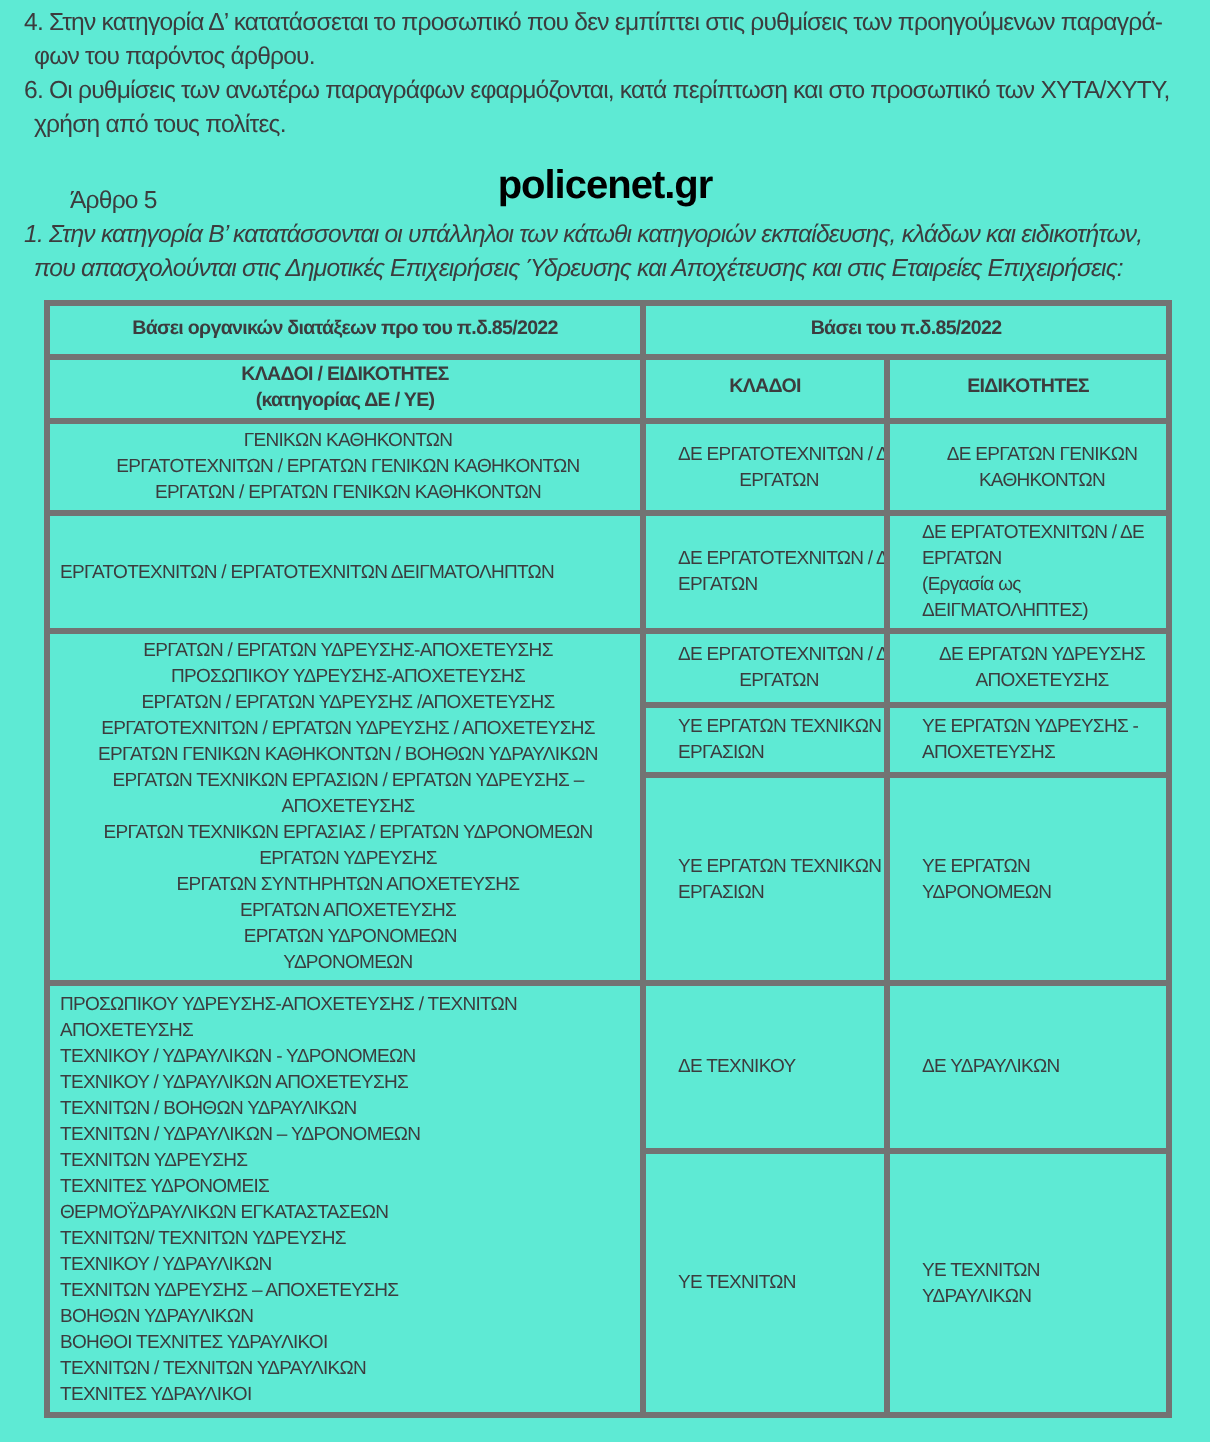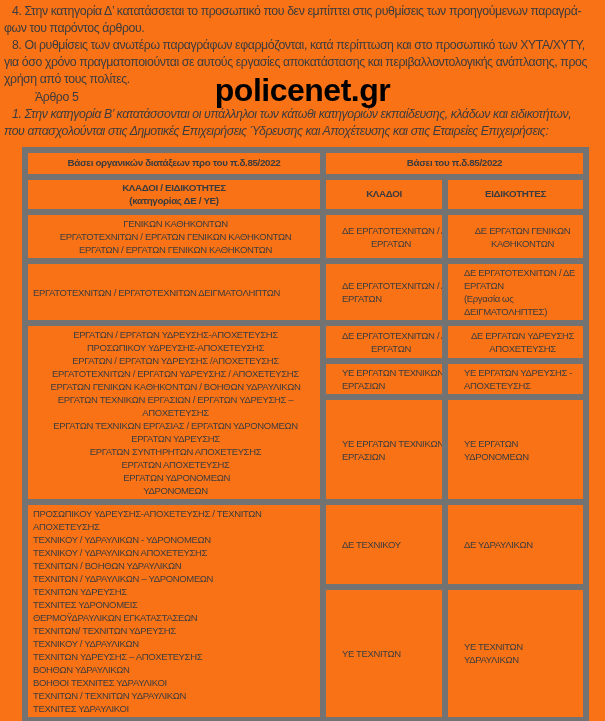--- a/index.html
+++ b/index.html
@@ -1,43 +1,43 @@
 <!DOCTYPE html>
 <html lang="el"><head>
 <meta charset="utf-8">
 <style>
   html,body{margin:0;padding:0;background:#ffffff;}
   body{
     width:605px;height:721px;overflow:hidden;
     font-family:"Liberation Sans","DejaVu Sans",sans-serif;
     color:#3c3c3e;
   }
-  .page{position:relative;width:605px;height:721px;background:#f97316;}
+  .page{position:relative;width:605px;height:721px;background:#5eead4;}
   .intro{padding-top:3px;font-size:12.3px;line-height:17px;letter-spacing:-0.4px;}
   .ln{white-space:nowrap;overflow:hidden;}
   .ind-num{padding-left:12px;}
-  .ind-cont{padding-left:4px;}
-  .ind-art{padding-left:35px;}
+  .ind-cont{padding-left:17px;}
+  .ind-art{padding-left:35px;margin-top:20px;}
   .arthro-row{position:relative;height:18px;font-size:12.3px;line-height:18px;letter-spacing:-0.4px;}
   .watermark{
     position:absolute;top:-7px;left:0;width:100%;text-align:center;
-    font-size:32px;font-weight:700;letter-spacing:-0.5px;color:#000;
+    font-size:20px;font-weight:700;letter-spacing:-0.5px;color:#000;
   }
   .subtitle{font-size:12.3px;line-height:18px;letter-spacing:-0.4px;}
   .para{font-size:12.3px;line-height:17px;letter-spacing:-0.4px;font-style:italic;}
   table.cls{
     border-collapse:collapse;table-layout:fixed;
     margin:7px 0 0 22px;width:561px;
     font-size:9.5px;letter-spacing:-0.35px;color:#3c3c3e;
   }
   .cls col.c0{width:298px;}
   .cls col.c1{width:122px;}
   .cls col.c2{width:141px;}
   .cls td{
-    border:6px solid #737373;vertical-align:middle;
+    border:3px solid #737373;vertical-align:middle;
     line-height:13px;white-space:pre;overflow:hidden;padding:2px 2px 2px 5px;
   }
   .cls td.hd{font-weight:700;text-align:center;font-size:9.8px;line-height:12.5px;padding:2px 1px;}
   .cls td.mc,.cls td.rc{padding-left:16px;}
   tr.h1{height:27px;}
   tr.h2{height:30px;margin-left:16px;}
   tr.rA{height:39px;text-align:center;}
   tr.rB{height:54px;}
   tr.r3a{height:37px;text-align:center;}
   tr.r3b{height:35px;}
@@ -46,22 +46,21 @@
   tr.r4b{height:132px;}
 </style>
 </head>
 <body>
 
 <div class="page">
 
   <div class="intro">
     <div class="ln ind-num">4. Στην κατηγορία Δ’ κατατάσσεται το προσωπικό που δεν εμπίπτει στις ρυθμίσεις των προηγούμενων παραγρά-</div>
     <div class="ln ind-cont">φων του παρόντος άρθρου.</div>
-    <div class="ln ind-num">8. Οι ρυθμίσεις των ανωτέρω παραγράφων εφαρμόζονται, κατά περίπτωση και στο προσωπικό των ΧΥΤΑ/ΧΥΤΥ,</div>
-    <div class="ln ind-cont">για όσο χρόνο πραγματοποιούνται σε αυτούς εργασίες αποκατάστασης και περιβαλλοντολογικής ανάπλασης, προς</div>
+    <div class="ln ind-num">6. Οι ρυθμίσεις των ανωτέρω παραγράφων εφαρμόζονται, κατά περίπτωση και στο προσωπικό των ΧΥΤΑ/ΧΥΤΥ,</div>
     <div class="ln ind-cont">χρήση από τους πολίτες.</div>
   </div>
 
   <div class="arthro-row">
     <div class="ln ind-art">Άρθρο 5</div>
     <div class="watermark">policenet.gr</div>
   </div>
 
 
   <div class="para">

